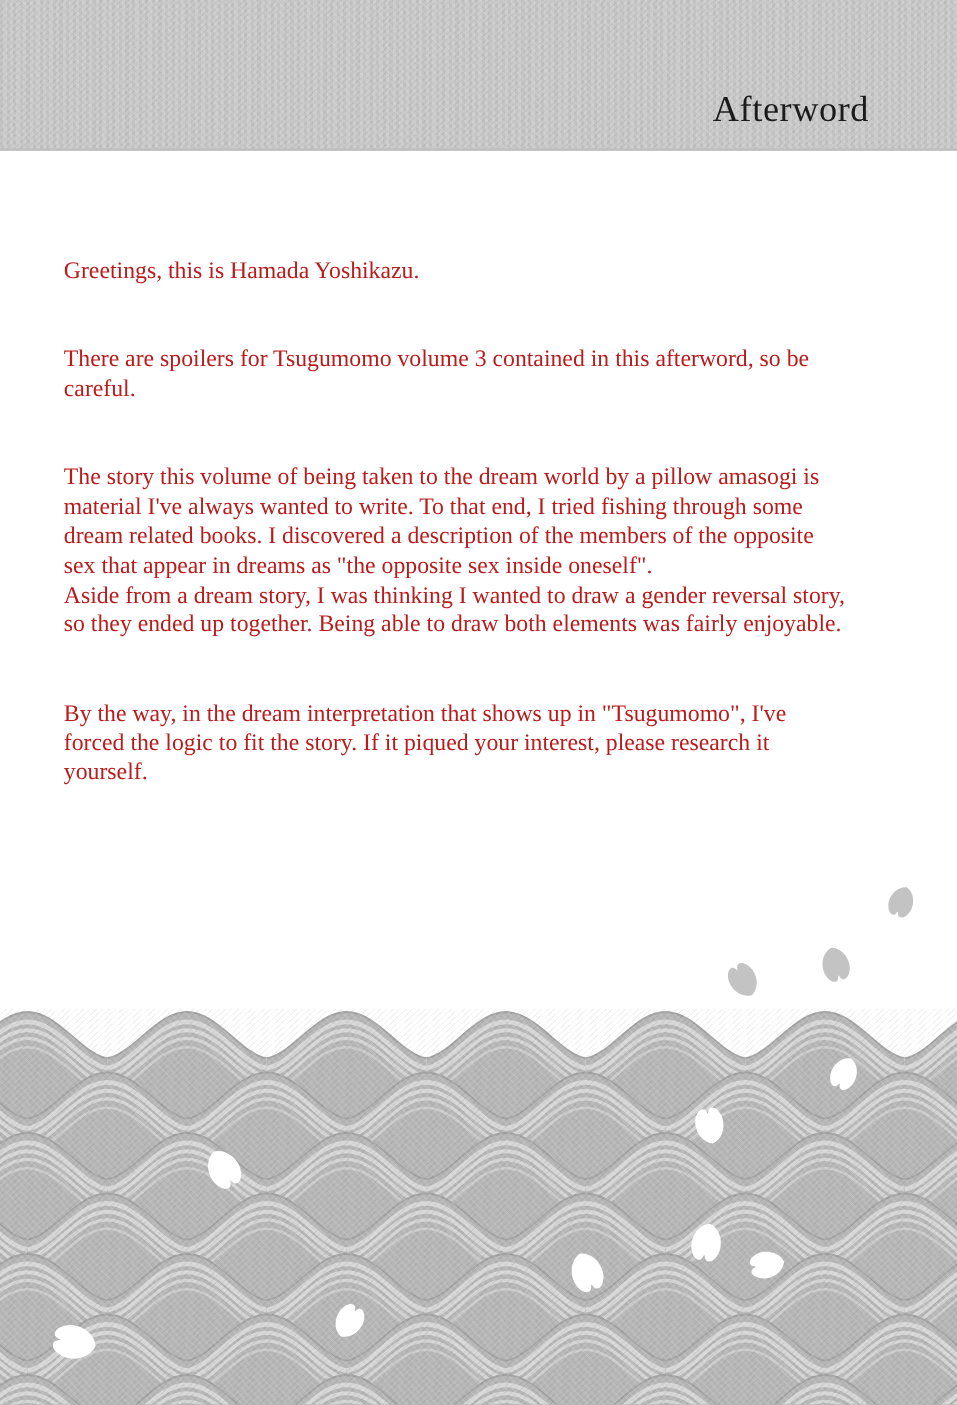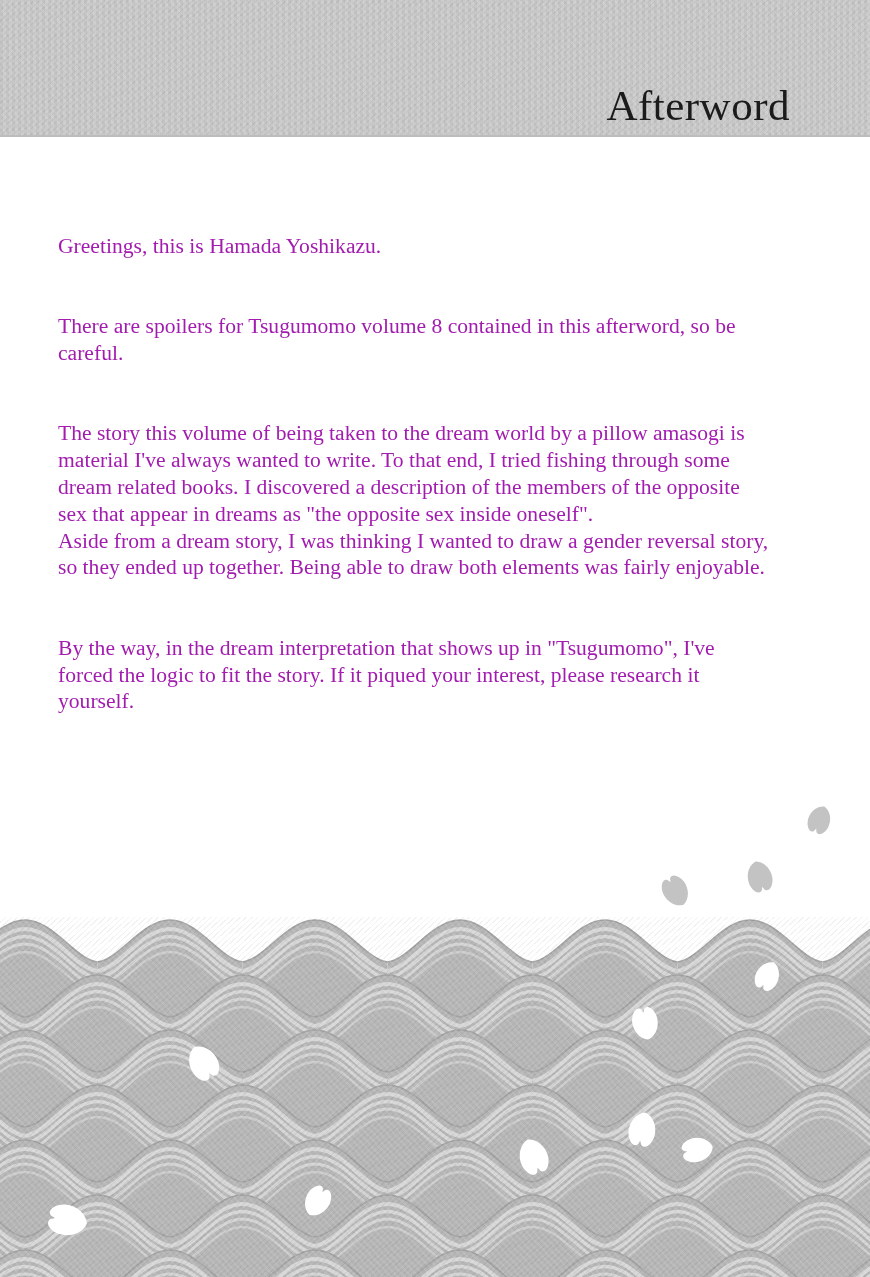--- a/index.html
+++ b/index.html
@@ -16,28 +16,28 @@
     position:absolute;left:0;top:0;width:870px;height:135px;
     background-color:#c9c9c9;
     background-image:
       repeating-linear-gradient(47deg, rgba(255,255,255,.10) 0 2px, rgba(0,0,0,0) 2px 5px),
       repeating-linear-gradient(-43deg, rgba(0,0,0,.05) 0 1px, rgba(0,0,0,0) 1px 4px),
       repeating-linear-gradient(90deg, rgba(0,0,0,.03) 0 3px, rgba(255,255,255,.04) 3px 6px);
     border-bottom:2px solid #bdbdbd;
   }
   .page-title{
     position:absolute;top:84px;right:80px;
-    font-size:43px;line-height:1;
+    font-size:33px;line-height:1;
     color:#1b1b1b;
     letter-spacing:0.5px;
   }
   
   .body-text{
     position:absolute;left:58px;top:206px;width:800px;
-    color:#a21caf;
+    color:#b91c1c;
     font-size:21.6px;
     line-height:26.8px;
     white-space:pre-line;
   }
   .body-text p{margin:26.8px 0 0 0;}
   .body-text p:first-child{margin-top:0;}
   
   .waves{
     position:absolute;left:0;top:917px;width:870px;height:360px;display:block;
   }
@@ -57,21 +57,21 @@
 <body>
 
 <div class="page">
 
   <div class="header-band">
     <div class="page-title">Afterword</div>
   </div>
 
   <div class="body-text">
     <p>Greetings, this is Hamada Yoshikazu.</p>
-    <p>There are spoilers for Tsugumomo volume 8 contained in this afterword, so be
+    <p>There are spoilers for Tsugumomo volume 3 contained in this afterword, so be
 careful.</p>
     <p>The story this volume of being taken to the dream world by a pillow amasogi is
 material I've always wanted to write. To that end, I tried fishing through some
 dream related books. I discovered a description of the members of the opposite
 sex that appear in dreams as "the opposite sex inside oneself".
 Aside from a dream story, I was thinking I wanted to draw a gender reversal story,
 so they ended up together. Being able to draw both elements was fairly enjoyable.</p>
     <p>By the way, in the dream interpretation that shows up in "Tsugumomo", I've
 forced the logic to fit the story. If it piqued your interest, please research it
 yourself.</p>

